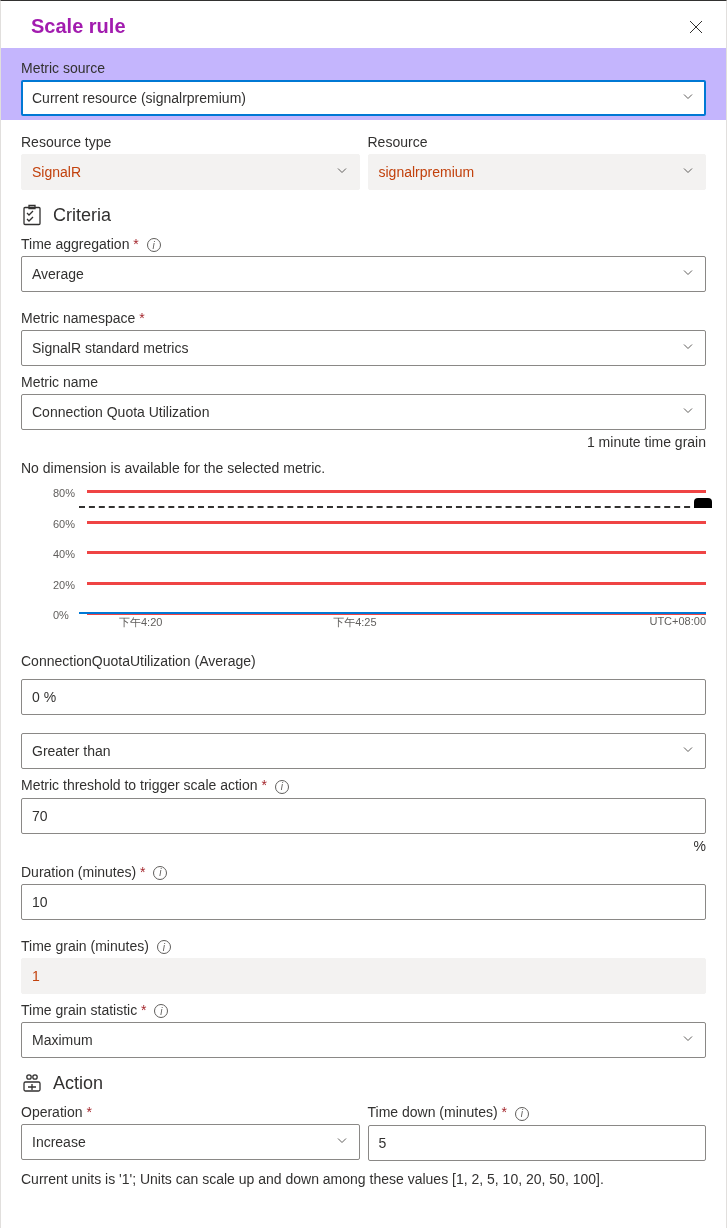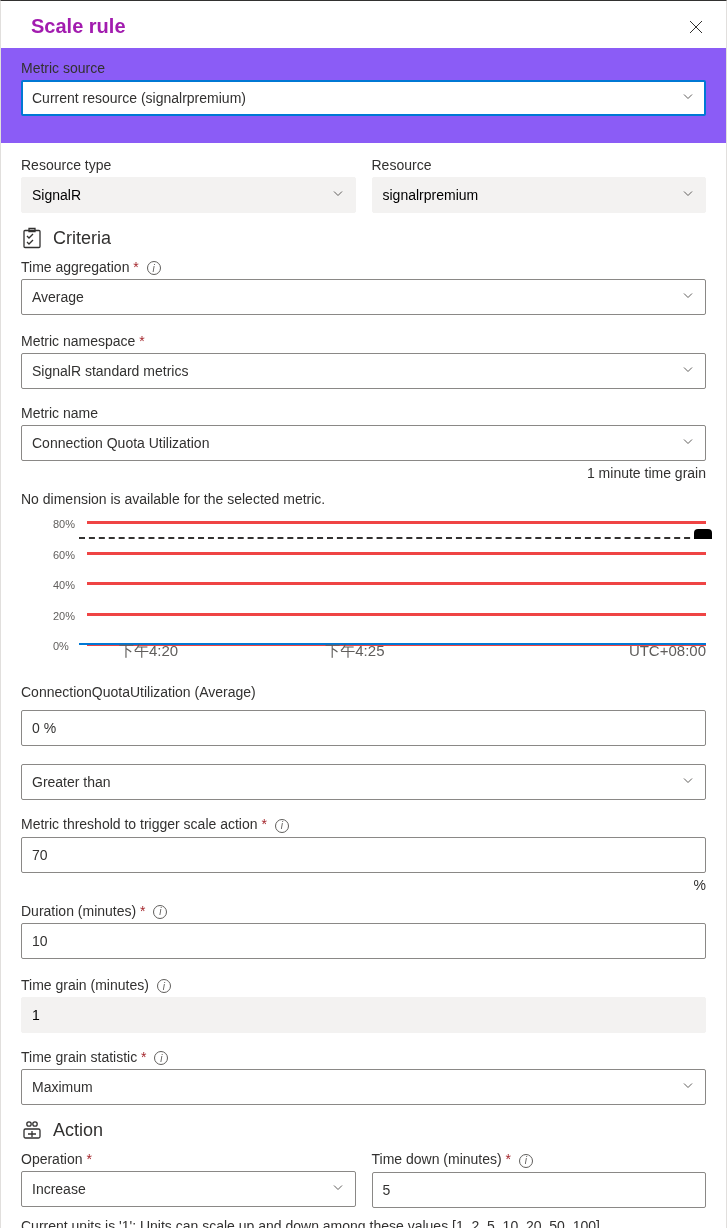--- a/index.html
+++ b/index.html
@@ -26,22 +26,22 @@
       color: #a21caf;
     }
     .close-btn {
       width: 16px;
       height: 16px;
       cursor: pointer;
     }
     .close-btn svg { stroke: #323130; }
 
     .band {
-      background: #8b5cf6;
-      padding: 12px 20px 27px 20px;
+      background: #c4b5fd;
+      padding: 12px 20px 4px 20px;
     }
     .content { padding: 14px 20px 24px 20px; }
 
     .label {
       font-size: 14px;
       color: #323130;
       display: block;
       margin-bottom: 4px;
     }
     .req { color: #a4262c; }
@@ -75,29 +75,29 @@
     .select .chev {
       position: absolute;
       right: 10px;
       top: 50%;
       transform: translateY(-50%);
     }
     .select.focused { border: 2px solid #0078d4; padding-left: 9px; }
     .select.focused .chev { right: 9px; }
     .select.disabled, .input.disabled {
       background: #f3f2f1;
-      color: #000000;
+      color: #c2410c;
       border-color: #f3f2f1;
       cursor: not-allowed;
     }
     .chev svg { stroke: #605e5c; }
     
     .row {
       display: flex;
-      gap: 16px;
+      gap: 8px;
     }
     .col { flex: 1; min-width: 0; }
     .mt { margin-top: 18px; flex-direction: column; }
     .mt-sm { margin-top: 10px; }
     .right-note {
       text-align: right;
       font-size: 14px;
       color: #323130;
       margin-top: 4px;
     }
@@ -155,21 +155,21 @@
       position: absolute;
       left: 0; right: 0;
       height: 2px;
       background: #0078d4;
     }
     .x-axis {
       position: absolute;
       left: 32px; right: 0; bottom: 0;
       display: flex;
       justify-content: space-between;
-      font-size: 15px;
+      font-size: 11px;
       color: #605e5c;
     }
     .x-axis .mid { position: absolute; left: 44%; transform: translateX(-50%); }
 
     .legend { font-size: 14px; margin-top: 23px; }
 
     .footer {
       padding: 18px 20px 24px 30px;
       display: flex;
       gap: 10px;

